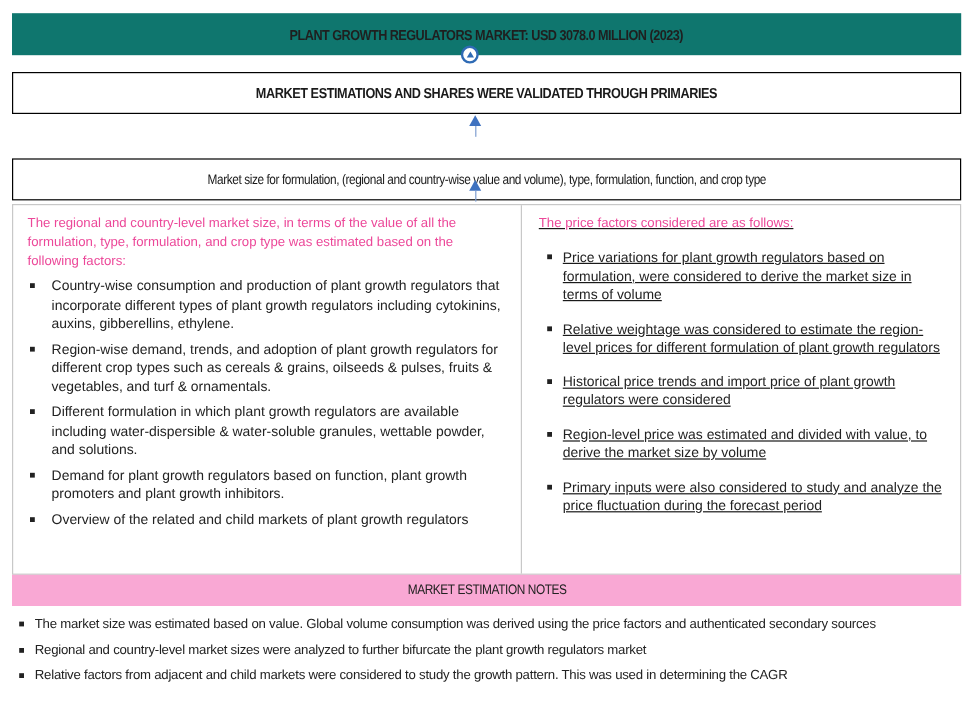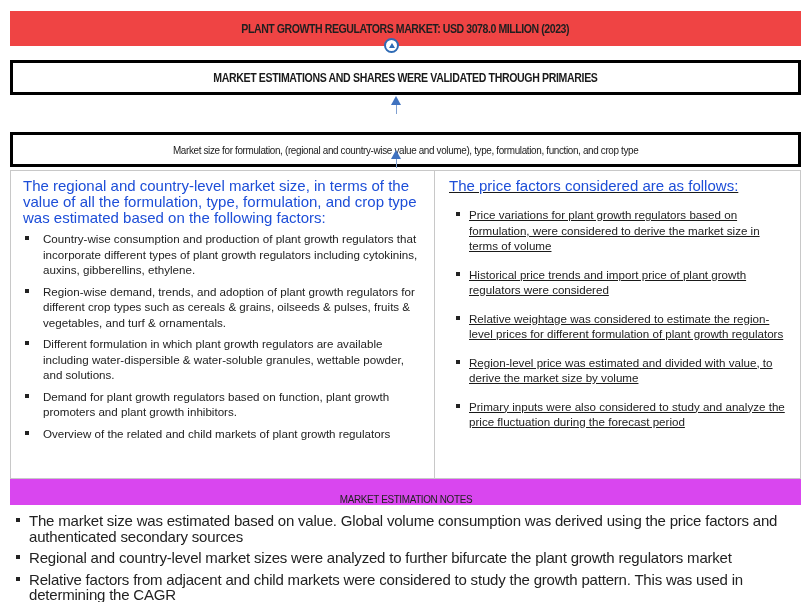--- a/index.html
+++ b/index.html
@@ -1,42 +1,42 @@
 <!DOCTYPE html>
 <html><head>
 <meta charset="utf-8">
 <style>
   * { box-sizing: border-box; margin: 0; padding: 0; }
   html, body { width: 811px; height: 602px; background: #ffffff; overflow: hidden; }
   body { position: relative; font-family: "Liberation Sans", sans-serif; color: #1a1a1a; }
 
   .banner {
     position: absolute; left: 10px; top: 11px; width: 791px; height: 35px;
-    background: #ef4444;
+    background: #0f766e;
     display: flex; align-items: center; justify-content: center;
   }
   .banner-title {
     font-family: "Liberation Sans", sans-serif;
     font-weight: bold; font-size: 12px; letter-spacing: -0.5px;
     transform: scaleX(0.88); color: #1f1f1f;
   }
   .circle-icon {
     position: absolute; left: 384px; top: 38px; width: 15px; height: 15px;
     border: 2px solid #2f6bb5; border-radius: 50%; background: #fff;
     display: flex; align-items: center; justify-content: center;
   }
   .circle-icon::after {
     content: ""; width: 0; height: 0;
     border-left: 3px solid transparent; border-right: 3px solid transparent;
     border-bottom: 5px solid #2f6bb5; margin-top: -1px;
   }
 
   .box {
     position: absolute; left: 10px; width: 791px; height: 35px;
-    border: 3px solid #000000; background: #fff;
+    border: 1px solid #000000; background: #fff;
     display: flex; align-items: center; justify-content: center;
   }
   .box1 { top: 60px; }
   .box2 { top: 132px; }
   .box1-text {
     font-weight: bold; font-size: 12px; letter-spacing: -0.4px; transform: scaleX(0.88);
   }
   .box2-text {
     font-size: 11.5px; letter-spacing: -0.4px; transform: scaleX(0.86); white-space: nowrap;
   }
@@ -53,45 +53,45 @@
   .arrow1 { top: 96px; }
   .arrow2 { top: 150px; }
 
   .main-panel {
     position: absolute; left: 10px; top: 170px; width: 791px; height: 309px;
     border: 1px solid #c8c8c8; display: flex;
   }
   .col-left { width: 424px; border-right: 1px solid #c8c8c8; padding: 7px 12px 0 12px; }
   .col-right { flex: 1; padding: 7px 12px 0 14px; text-decoration: underline; }
 
-  .intro { font-size: 15px; line-height: 16px; color: #1d4ed8; }
+  .intro { font-size: 11px; line-height: 16px; color: #ec4899; }
   ul.bullets { list-style: none; margin-top: 5px; }
   ul.bullets li {
     position: relative; font-size: 11.6px; line-height: 15.5px; color: #222;
     padding-left: 20px; margin-bottom: 6px;
   }
   .col-right ul.bullets li { padding-left: 20px; }
   ul.bullets li .bullet {
     position: absolute; left: 2px; top: 5px; width: 4px; height: 4px; background: #222;
   }
   .col-right ul.bullets { margin-left: 6px; }
   .col-right ul.bullets li { padding-left: 14px; margin-top: 13px; }
   .col-right ul.bullets li .bullet { left: 1px; }
 
   .notes-bar {
     position: absolute; left: 10px; top: 479px; width: 791px; height: 26px;
-    background: #d946ef; display: flex; align-items: flex-end; justify-content: center;
+    background: #f9a8d4; display: flex; align-items: center; justify-content: center;
   }
   .notes-title { font-size: 11.5px; letter-spacing: -0.4px; transform: scaleX(0.86); color: #222; }
 
   .notes {
     position: absolute; left: 14px; top: 513px; width: 790px; list-style: none;
   }
   .notes li {
-    position: relative; font-size: 15px; line-height: 15.5px; color: #222;
+    position: relative; font-size: 11px; line-height: 15.5px; color: #222;
     padding-left: 15px; margin-bottom: 6px; letter-spacing: -0.2px;
   }
   .notes li .bullet { position: absolute; left: 2px; top: 5px; width: 4px; height: 4px; background: #222; }
 </style>
 </head>
 <body>
 
 <div class="banner">
   <span class="banner-title">PLANT GROWTH REGULATORS MARKET: USD 3078.0 MILLION (2023)</span>
 </div>
@@ -121,22 +121,22 @@
       <li><span class="bullet"></span><span>Region-wise demand, trends, and adoption of plant growth regulators for different crop types such as cereals &amp; grains, oilseeds &amp; pulses, fruits &amp; vegetables, and turf &amp; ornamentals.</span></li>
       <li><span class="bullet"></span><span>Different formulation in which plant growth regulators are available including water-dispersible &amp; water-soluble granules, wettable powder, and solutions.</span></li>
       <li><span class="bullet"></span><span>Demand for plant growth regulators based on function, plant growth promoters and plant growth inhibitors.</span></li>
       <li><span class="bullet"></span><span>Overview of the related and child markets of plant growth regulators</span></li>
     </ul>
   </div>
   <div class="col-right">
     <p class="intro">The price factors considered are as follows:</p>
     <ul class="bullets">
       <li><span class="bullet"></span><span>Price variations for plant growth regulators based on formulation, were considered to derive the market size in terms of volume</span></li>
+      <li><span class="bullet"></span><span>Relative weightage was considered to estimate the region-level prices for different formulation of plant growth regulators</span></li>
       <li><span class="bullet"></span><span>Historical price trends and import price of plant growth regulators were considered</span></li>
-      <li><span class="bullet"></span><span>Relative weightage was considered to estimate the region-level prices for different formulation of plant growth regulators</span></li>
       <li><span class="bullet"></span><span>Region-level price was estimated and divided with value, to derive the market size by volume</span></li>
       <li><span class="bullet"></span><span>Primary inputs were also considered to study and analyze the price fluctuation during the forecast period</span></li>
     </ul>
   </div>
 </div>
 
 <div class="notes-bar">
   <span class="notes-title">MARKET ESTIMATION NOTES</span>
 </div>
 

